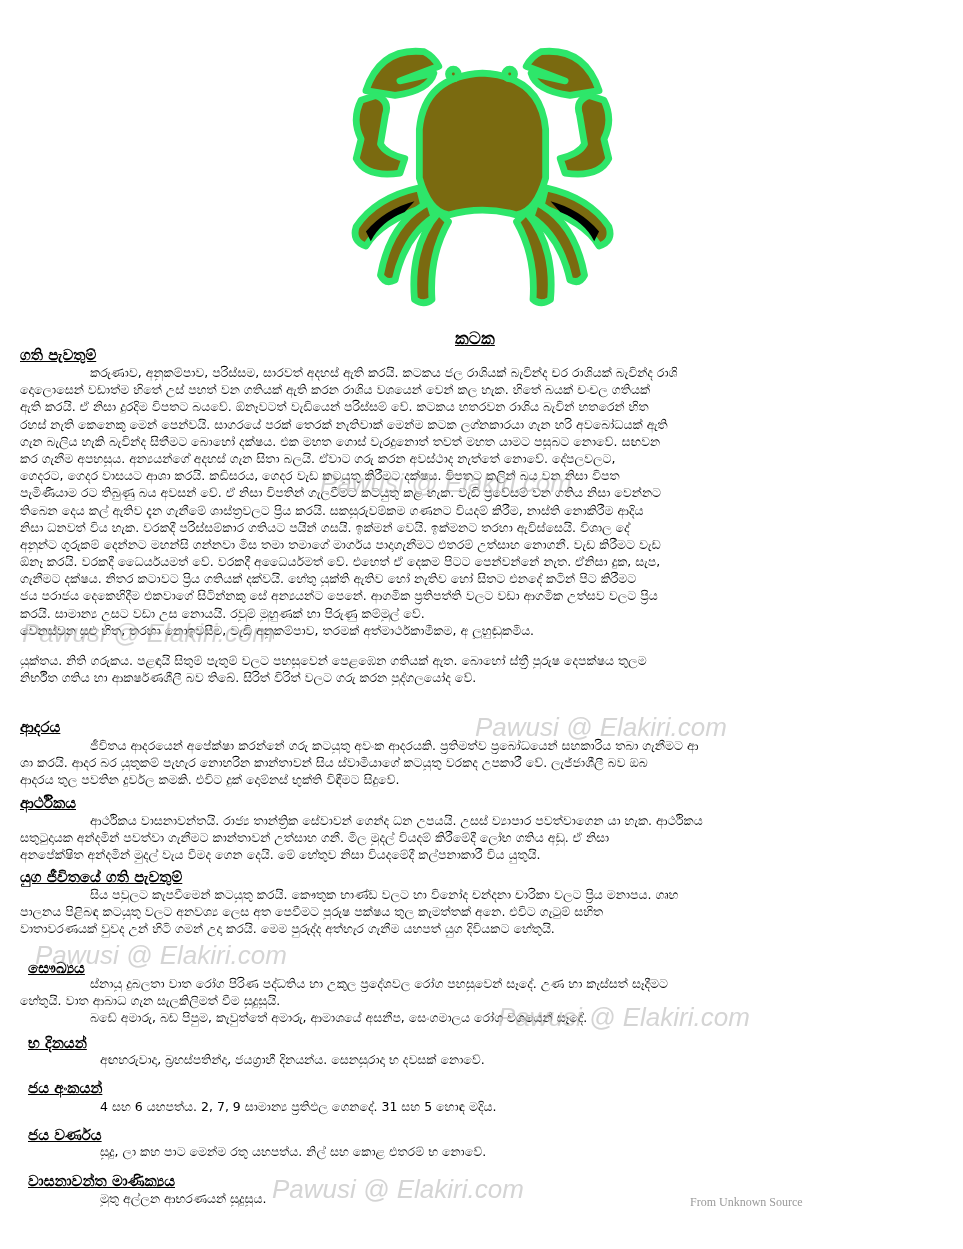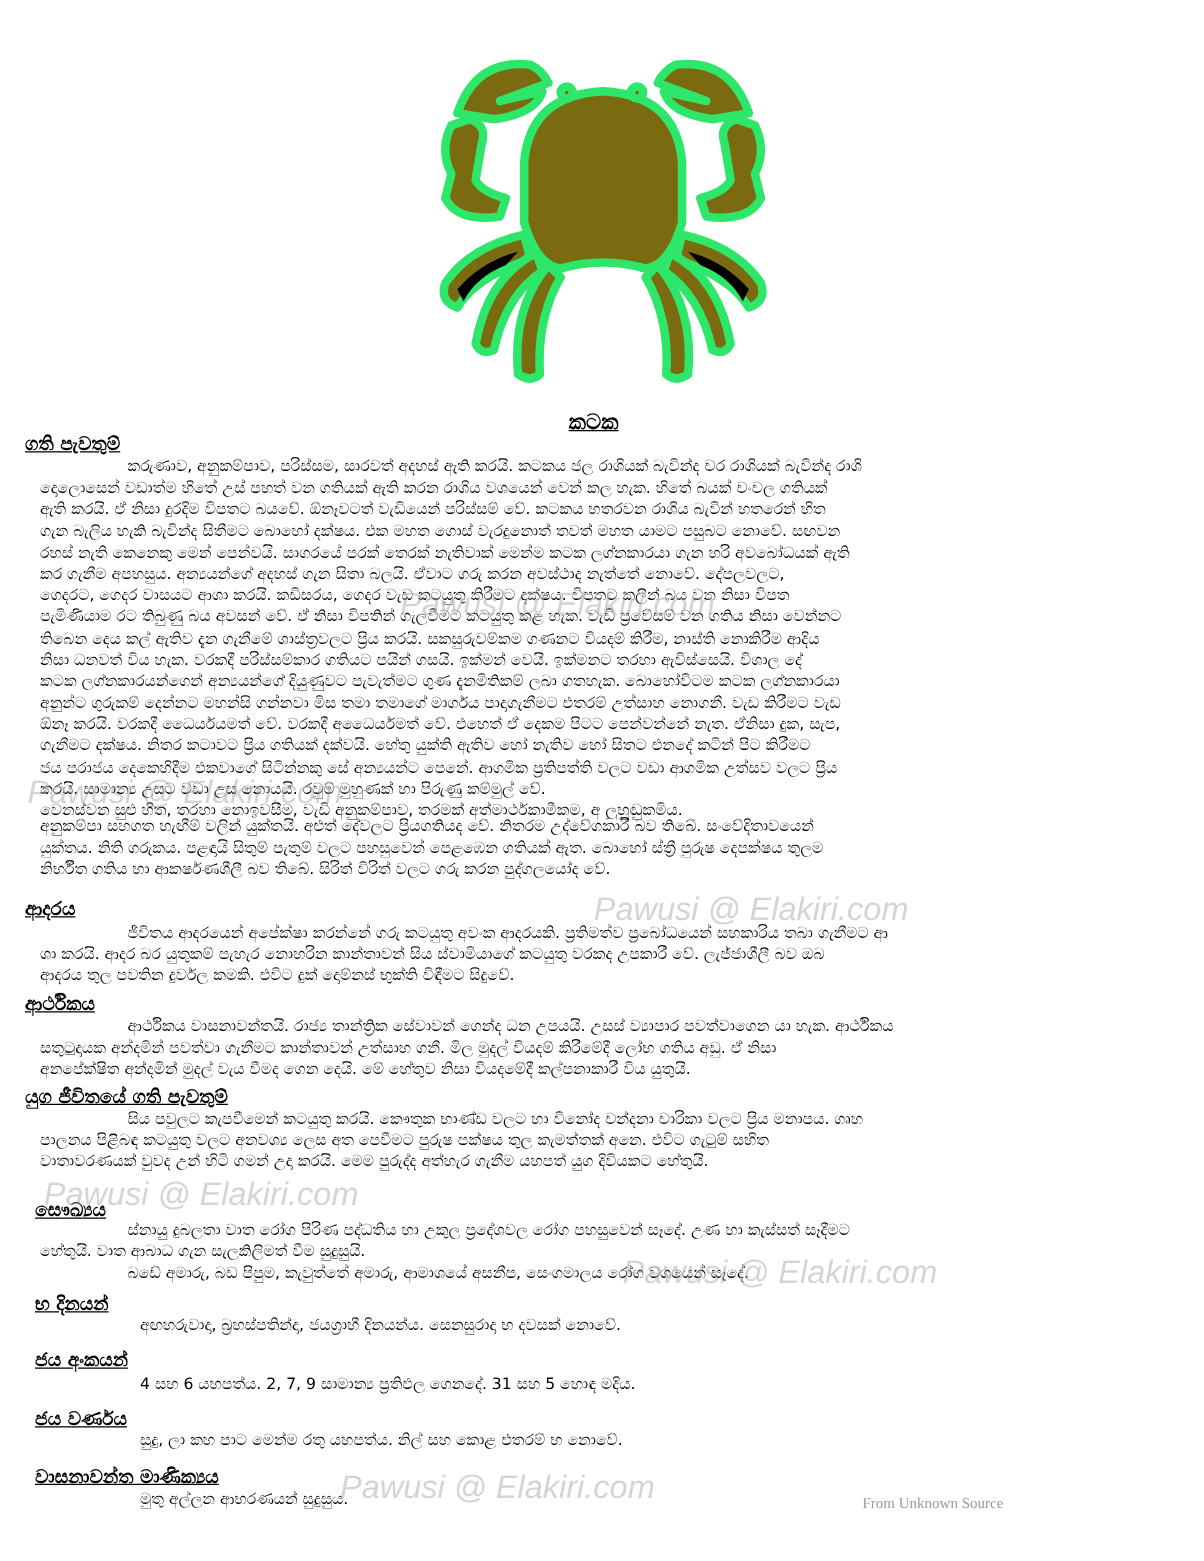--- a/index.html
+++ b/index.html
@@ -3,21 +3,21 @@
 <meta charset="utf-8">
 <style>
   html, body { margin:0; padding:0; background:#ffffff; }
   body { width:963px; height:1249px; position:relative; overflow:hidden;
          font-family:"DejaVu Sans", sans-serif; color:#000; }
   .crab { position:absolute; left:335px; top:42px; width:295px; height:272px; }
   .title { position:absolute; left:455px; top:328px; font-size:17px; font-weight:bold;
            text-decoration:underline; }
   .heading { position:absolute; font-size:15px; font-weight:bold; text-decoration:underline;
              white-space:nowrap; }
-  .lines { position:absolute; left:32px; width:920px; font-size:12.5px; line-height:17.2px; }
+  .lines { position:absolute; left:20px; width:920px; font-size:12.5px; line-height:17.2px; }
   .line { white-space:nowrap; overflow:hidden; height:17.2px; }
   .indent { padding-left:70px; }
   .indent2 { padding-left:80px; }
   .wm { position:absolute; font-family:"Liberation Sans", sans-serif; font-style:italic;
         font-size:26px; color:rgba(160,160,160,0.45); white-space:nowrap; pointer-events:none; }
   .src { position:absolute; left:690px; top:1195px; font-family:"Liberation Serif", serif;
          font-size:12px; color:#9a9a9a; }
 </style>
 </head>
 <body>
@@ -49,37 +49,35 @@
   </g>
 </svg>
 
 <div class="title">කටක</div>
 
 <div class="heading" style="left:20px;top:346px;">ගති පැවතුම්</div>
 <div class="lines" style="top:364px;">
   <div class="line indent">කරුණාව, අනුකම්පාව, පරිස්සම, සාරවත් අදහස් ඇති කරයි. කටකය ජල රාශියක් බැවින්ද චර රාශියක් බැවින්ද රාශි</div>
   <div class="line">දොලොසෙන් වඩාත්ම හිතේ උස් පහත් වන ගතියක් ඇති කරන රාශිය වශයෙන් වෙන් කල හැක. හිතේ බයක් චංචල ගතියක්</div>
   <div class="line">ඇති කරයි. ඒ නිසා දුරදිම විපතට බයවේ. ඕනෑවටත් වැඩියෙන් පරිස්සම් වේ. කටකය හතරවන රාශිය බැවින් හතරෙන් හිත</div>
+  <div class="line">රහස් නැති කෙනෙකු මෙන් පෙන්වයි. සාගරයේ පරක් තෙරක් නැතිවාක් මෙන්ම කටක ලග්නකාරයා ගැන හරි අවබෝධයක් ඇති</div>
   <div class="line">ගැන බැලිය හැකි බැවින්ද සිතීමට බොහෝ දක්ෂය. එක මහත ගොස් වැරදුනොත් තවත් මහත යාමට පසුබට නොවේ. සඟවන</div>
-  <div class="line">රහස් නැති කෙනෙකු මෙන් පෙන්වයි. සාගරයේ පරක් තෙරක් නැතිවාක් මෙන්ම කටක ලග්නකාරයා ගැන හරි අවබෝධයක් ඇති</div>
   <div class="line">කර ගැනීම අපහසුය. අන්‍යයන්ගේ අදහස් ගැන සිතා බලයි. ඒවාට ගරු කරන අවස්ථාද නැත්තේ නොවේ. දේපලවලට,</div>
   <div class="line">ගෙදරට, ගෙදර වාසයට ආශා කරයි. කඩිසරය, ගෙදර වැඩ කටයුතු කිරීමට දක්ෂය. විපතට කලින් බය වන නිසා විපත</div>
   <div class="line">පැමිණියාම රට තිබුණු බය අවසන් වේ. ඒ නිසා විපතින් ගැලවීමට කටයුතු කළ හැක. වැඩි ප්‍රවේසම් වන ගතිය නිසා වෙන්නට</div>
   <div class="line">තිබෙන දෙය කල් ඇතිව දැන ගැනීමේ ශාස්ත්‍රවලට ප්‍රිය කරයි. සකසුරුවම්කම ගණනට වියදම් කිරීම, නාස්ති නොකිරීම ආදිය</div>
   <div class="line">නිසා ධනවත් විය හැක. වරකදී පරිස්සම්කාර ගතියට පයින් ගසයි. ඉක්මන් වෙයි. ඉක්මනට තරහා ඇවිස්සෙයි. විශාල දේ</div>
-  <div class="line">කටක ලග්නකාරයන්ගෙන් අන්‍යයන්ගේ දියුණුවට පැවැත්මට ගුණ දැනමිතිකම් ලබා ගතහැක. බොහෝවිටම කටක ලග්නකාරයා</div>
   <div class="line">අනුන්ට ගුරුකම් දෙන්නට මහන්සි ගන්නවා මිස තමා තමාගේ මාර්ගය පාදාගැනීමට එතරම් උත්සාහ නොගනී. වැඩ කිරීමට වැඩ</div>
   <div class="line">ඕනෑ කරයි. වරකදී ධෛර්යයමත් වේ. වරකදී අධෛර්යමත් වේ. එහෙත් ඒ දෙකම පිටට පෙන්වන්නේ නැත. ඒනිසා දුක, සැප,</div>
   <div class="line">ගැනීමට දක්ෂය. නිතර කටාවට ප්‍රිය ගතියක් දක්වයි. හේතු යුක්ති ඇතිව හෝ නැතිව හෝ සිතට එනදේ කටින් පිට කිරීමට</div>
   <div class="line">ජය පරාජය දෙකෙහිදීම එකවාගේ සිටින්නකු සේ අන්‍යයන්ට පෙනේ. ආගමික ප්‍රතිපත්ති වලට වඩා ආගමික උත්සව වලට ප්‍රිය</div>
   <div class="line">කරයි. සාමාන්‍ය උසට වඩා උස නොයයි. රවුම් මුහුණක් හා පිරුණු කම්මුල් වේ.</div>
   <div class="line">වෙනස්වන සුළු හිත, තරහා නොඉවසීම, වැඩි අනුකම්පාව, තරමක් අත්මාර්ථකාමීකම, අ ලුහුඬුකමිය.</div>
 </div>
 <div class="lines" style="top:652px;">
-  <div class="line">අනුකම්පා සහගත හැඟීම් වලින් යුක්තයි. අළුත් දේවලට ප්‍රියගතියද වේ. නිතරම උද්වේගකාරී බව තිබේ. සංවේදිතාවයෙන්</div>
   <div class="line">යුක්තය. නිති ගරුකය. පළඳායි සිතුම් පැතුම් වලට පහසුවෙන් පෙළඹෙන ගතියක් ඇත. බොහෝ ස්ත්‍රී පුරුෂ දෙපක්ෂය තුලම</div>
   <div class="line">නිර්භීත ගතිය හා ආකර්ෂණශීලී බව තිබේ. සිරිත් විරිත් වලට ගරු කරන පුද්ගලයෝද වේ.</div>
 </div>
 
 <div class="heading" style="left:20px;top:718px;">ආදරය</div>
 <div class="lines" style="top:737px;">
   <div class="line indent">ජීවිතය ආදරයෙන් අපේක්ෂා කරන්නේ ගරු කටයුතු අවංක ආදරයකි. ප්‍රතිමත්ව ප්‍රබෝධයෙන් සහකාරිය තබා ගැනීමට ආ</div>
   <div class="line">ශා කරයි. ආදර බර යුතුකම් පැහැර නොහරින කාන්තාවන් සිය ස්වාමියාගේ කටයුතු වරකද උපකාරී වේ. ලැජ්ජාශීලී බව ඔබ</div>
   <div class="line">ආදරය තුල පවතින දුර්වල කමකි. එවිට දුක් දොම්නස් භුක්ති විඳීමට සිදුවේ.</div>
 </div>

